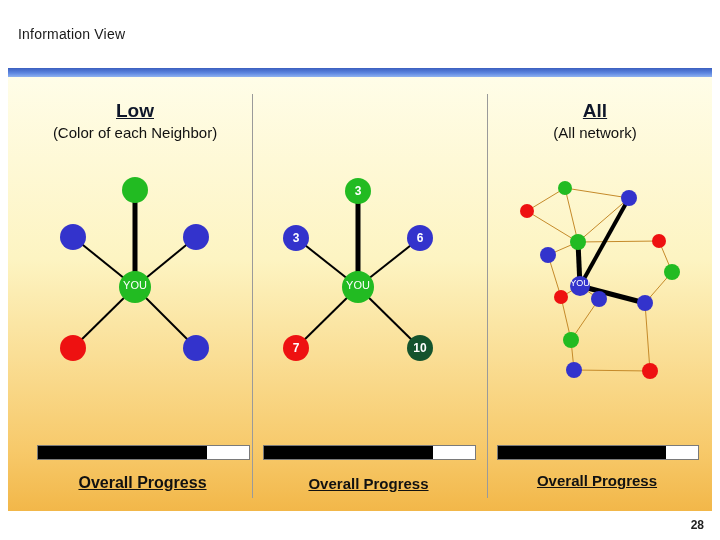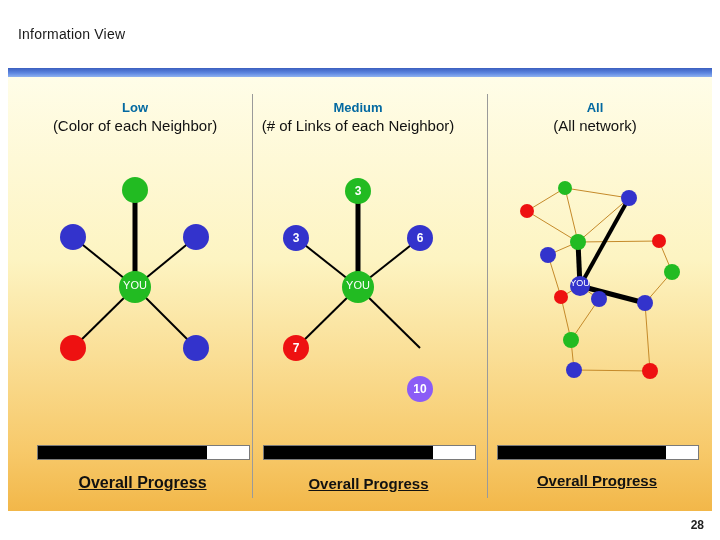--- a/index.html
+++ b/index.html
@@ -24,21 +24,21 @@
     background:linear-gradient(to bottom,#3b5fbf 0%,#5d86e0 55%,#8fb2f0 100%);
   }
   #panel{
     position:absolute;left:8px;top:77px;width:704px;height:434px;
     background:linear-gradient(to bottom,#fffde8 0%,#fdf4c2 42%,#f7c96a 86%,#f2b749 100%);
   }
   .col-head{
     position:absolute;text-align:center;
   }
   .col-head .h1{
-    font-size:13px;color:#0369a1;font-weight:bold;
+    font-size:19px;color:#0f172a;font-weight:bold;text-decoration:underline;
   }
   .col-head .h2{
     font-size:15px;color:#111;margin-top:2px;white-space:nowrap;
   }
   .divider{
     position:absolute;width:1px;background:#9a9a9a;
   }
   .node{
     position:absolute;border-radius:50%;
   }
@@ -69,24 +69,20 @@
 
   <div id="topbar"></div>
 
   <div id="panel"></div>
 
   <div class="col-head" style="left:20px;top:100px;width:230px;">
     <div class="h1">Low</div>
     <div class="h2">(Color of each Neighbor)</div>
   </div>
 
-  <div class="col-head" style="left:243px;top:100px;width:230px;">
-    <div class="h1">Medium</div>
-    <div class="h2">(# of Links of each Neighbor)</div>
-  </div>
 
   <div class="col-head" style="left:495px;top:100px;width:200px;">
     <div class="h1">All</div>
     <div class="h2">(All network)</div>
   </div>
 
   <div class="divider" style="left:252px;top:94px;height:404px;"></div>
   <div class="divider" style="left:487px;top:94px;height:404px;"></div>
 
   <svg class="edges" id="edges-low" width="720" height="540">
@@ -135,21 +131,21 @@
       <div class="node" style="left: 60px; top: 335px; width: 26px; height: 26px; background: rgb(238, 17, 17);"></div>
       <div class="node" style="left: 183px; top: 335px; width: 26px; height: 26px; background: rgb(51, 51, 204);"></div>
     </div>
   <div id="nodes-medium">
       <div class="node lbl" style="left: 342px; top: 271px; width: 32px; height: 32px; background: rgb(34, 187, 34);"></div>
       <div style="position: absolute; left: 328px; top: 279px; width: 60px; text-align: center; color: rgb(255, 255, 255); font-size: 11px;">YOU</div>
       <div class="node lbl" style="left: 345px; top: 178px; width: 26px; height: 26px; background: rgb(34, 187, 34); font-weight: bold; font-size: 12px;">3</div>
       <div class="node lbl" style="left: 283px; top: 225px; width: 26px; height: 26px; background: rgb(51, 51, 204); font-weight: bold; font-size: 12px;">3</div>
       <div class="node lbl" style="left: 407px; top: 225px; width: 26px; height: 26px; background: rgb(51, 51, 204); font-weight: bold; font-size: 12px;">6</div>
       <div class="node lbl" style="left: 283px; top: 335px; width: 26px; height: 26px; background: rgb(238, 17, 17); font-weight: bold; font-size: 12px;">7</div>
-      <div class="node lbl" style="left: 407px; top: 335px; width: 26px; height: 26px; background: #8b5cf6; font-weight: bold; font-size: 12px; margin-top: 41px;">10</div>
+      <div class="node lbl" style="left: 407px; top: 335px; width: 26px; height: 26px; background: #14532d; font-weight: bold; font-size: 12px;">10</div>
     </div>
   <div id="nodes-all">
       <div class="node lbl" style="left: 570px; top: 276px; width: 20px; height: 20px; background: rgb(51, 51, 204);"></div>
       <div style="position: absolute; left: 550px; top: 278px; width: 60px; text-align: center; color: rgb(255, 255, 255); font-size: 9px;">YOU</div>
       <div class="node" style="left: 558px; top: 181px; width: 14px; height: 14px; background: rgb(34, 187, 34);"></div>
       <div class="node" style="left: 621px; top: 190px; width: 16px; height: 16px; background: rgb(51, 51, 204);"></div>
       <div class="node" style="left: 520px; top: 204px; width: 14px; height: 14px; background: rgb(238, 17, 17);"></div>
       <div class="node" style="left: 570px; top: 234px; width: 16px; height: 16px; background: rgb(34, 187, 34);"></div>
       <div class="node" style="left: 540px; top: 247px; width: 16px; height: 16px; background: rgb(51, 51, 204);"></div>
       <div class="node" style="left: 652px; top: 234px; width: 14px; height: 14px; background: rgb(238, 17, 17);"></div>

